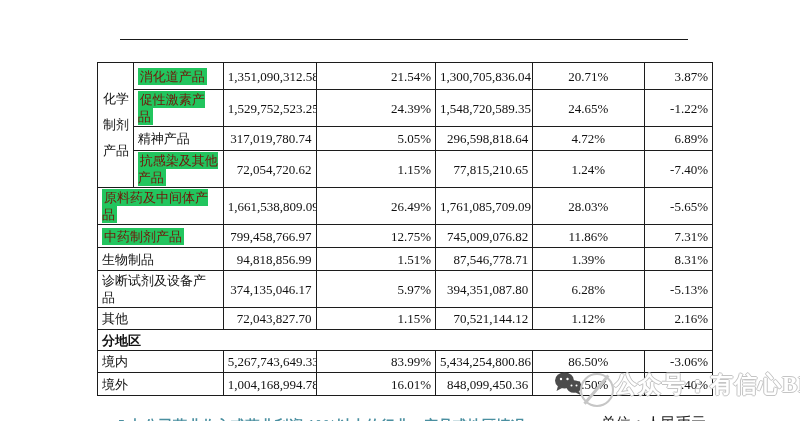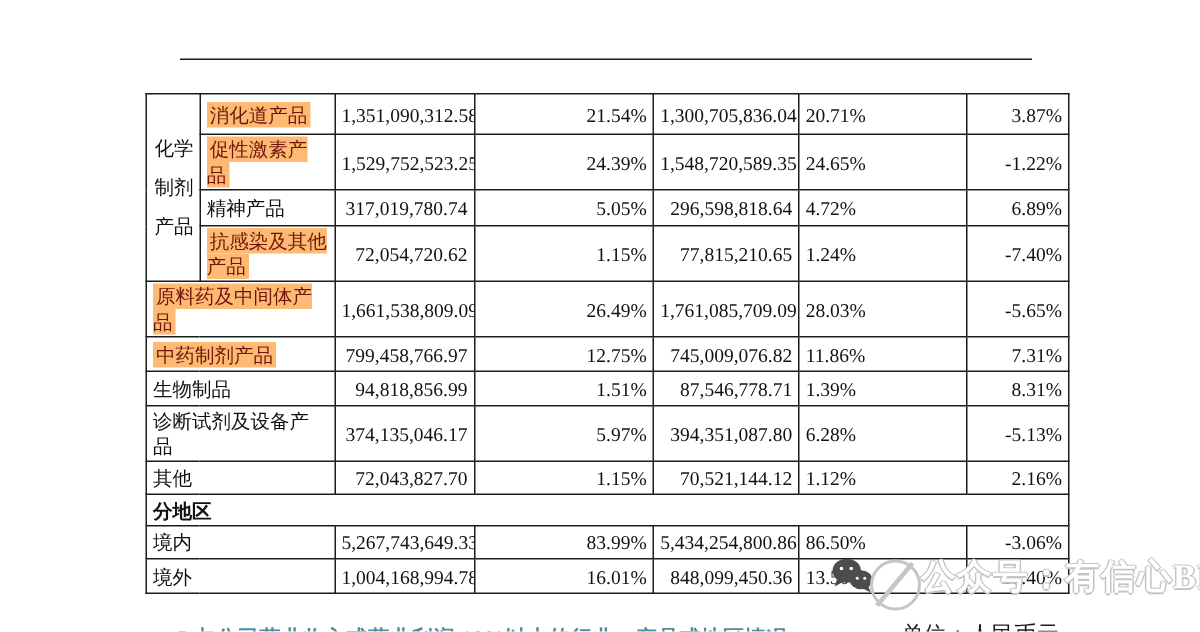--- a/index.html
+++ b/index.html
@@ -42,40 +42,40 @@
     padding: 1px 4px;
     vertical-align: middle;
     line-height: 17px;
     overflow: hidden;
   }
   td.c-group   { width: 35px;  text-align: center; }
   td.c-name    { width: 88px;  text-align: left;  padding-left: 5px; }
   td.c-amt25   { width: 91px; text-align: right; padding-right: 4px; }
   td.c-pct25   { width: 117px; text-align: right; padding-right: 4px; }
   td.c-amt24   { width: 95px;  text-align: right; padding-right: 4px; }
-  td.c-pct24   { width: 109px; text-align: left; padding-right: 4px; margin-top: 48px; }
+  td.c-pct24   { width: 109px; text-align: center; padding-right: 4px; margin-top: 48px; }
   td.c-yoy     { width: 67px;  text-align: right; padding-right: 4px; }
   td.c-merged  { text-align: left; padding-left: 6px; }
 
   tr.r-h27 td { height: 27px; }
   tr.r-h24 td { height: 24px; }
   tr.r-h36 td { height: 36px; }
   tr.r-h23 td { height: 23px; }
   tr.r-h22 td { height: 22px; }
   tr.r-h21 td { height: 21px; }
 
   .vlabel {
     display: inline-block;
     width: 28px;
     word-break: break-all;
     line-height: 26px;
     text-align: center;
   }
   .hl {
-    background: #fdba74;
+    background: #22c55e;
     color: #731409;
     padding: 1px 2px;
   }
   .section-row td {
     font-weight: bold;
     text-align: left;
     padding-left: 8px;
   }
 
   

